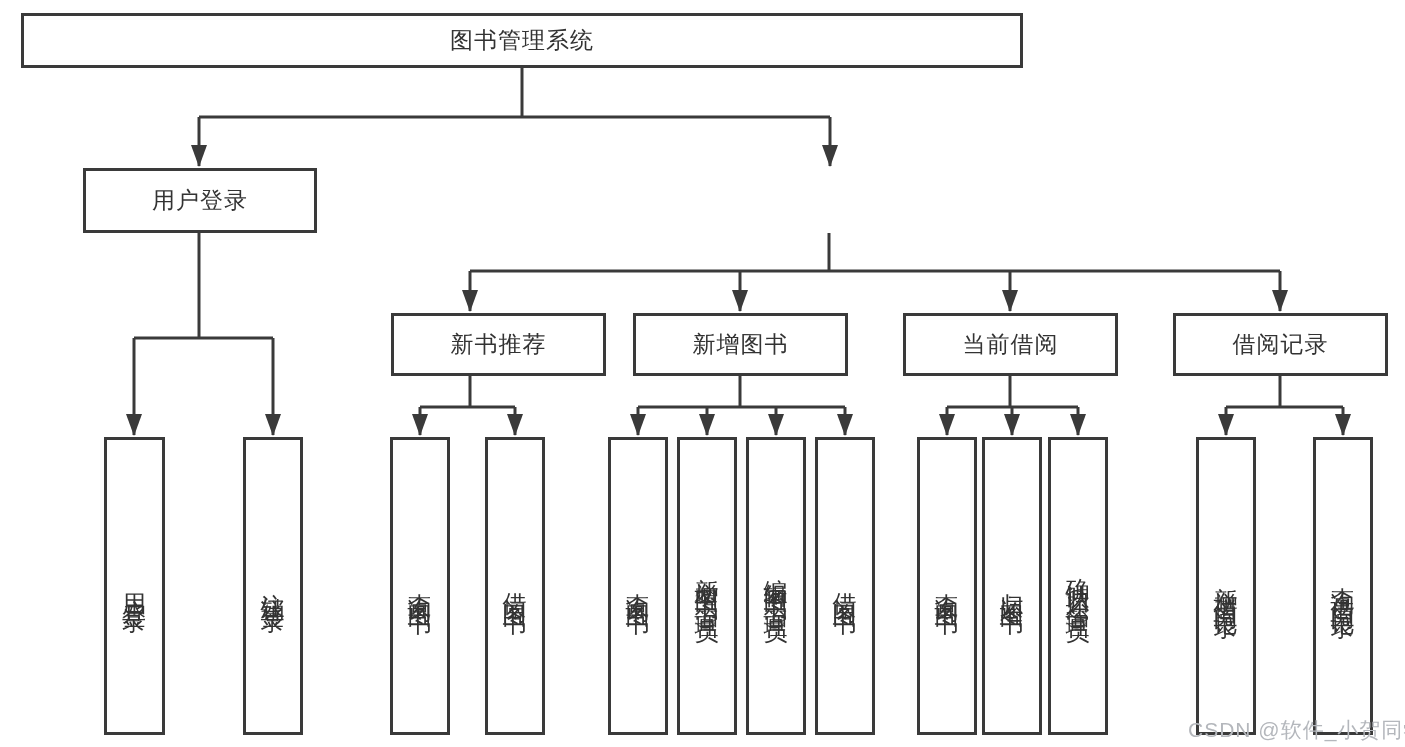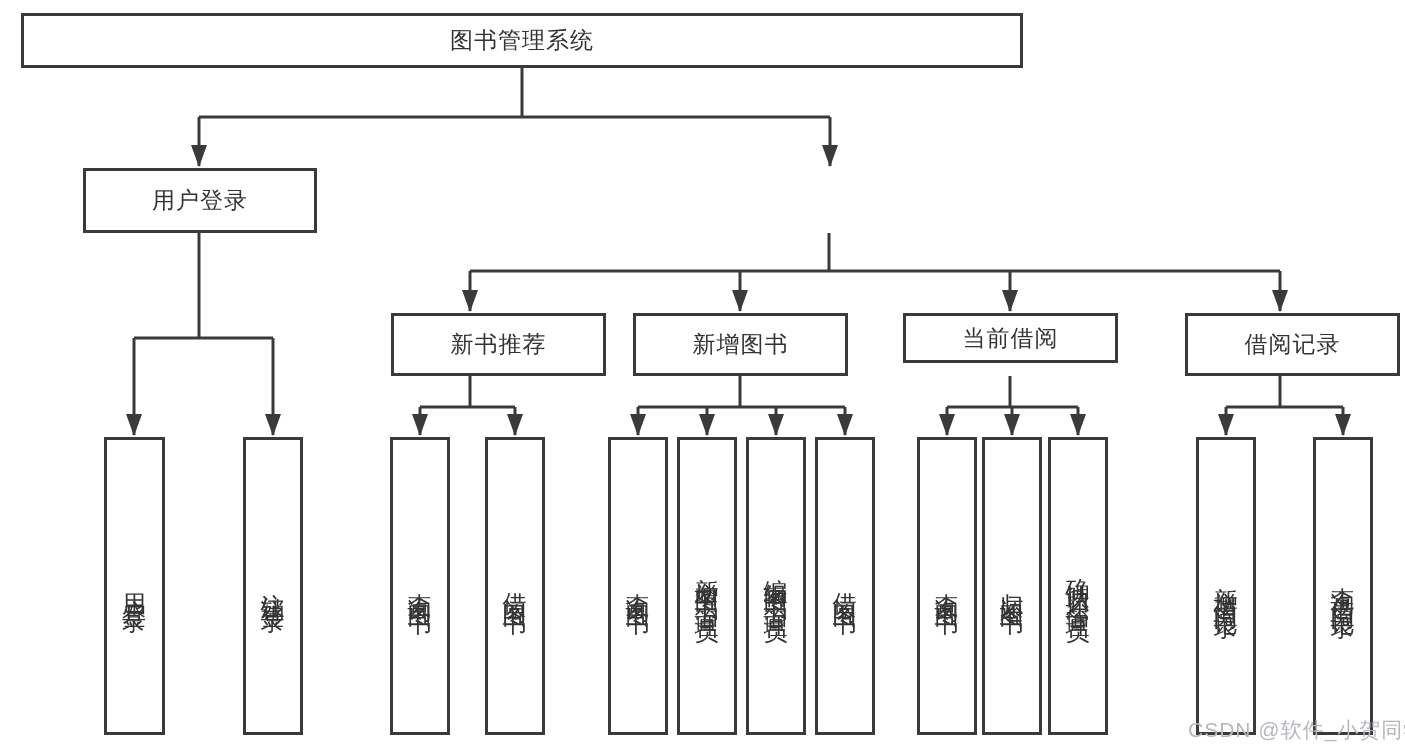--- a/index.html
+++ b/index.html
@@ -147,24 +147,24 @@
   <div class="node hbox" style="left:83px;top:168px;width:234px;height:65px;">
     <span>用户登录</span>
   </div>
 
   <div class="node hbox" style="left:363px;top:313px;width:215px;height:63px;margin-left:28px;">
     <span>新书推荐</span>
   </div>
   <div class="node hbox" style="left:633px;top:313px;width:215px;height:63px;">
     <span>新增图书</span>
   </div>
-  <div class="node hbox" style="left:903px;top:313px;width:215px;height:50px;">
+  <div class="node hbox" style="left:903px;top:313px;width:215px;height:63px;">
     <span>当前借阅</span>
   </div>
-  <div class="node hbox" style="left:1173px;top:313px;width:215px;height:63px;margin-left:12px;">
+  <div class="node hbox" style="left:1173px;top:313px;width:215px;height:63px;">
     <span>借阅记录</span>
   </div>
 
   <div class="node vbox" style="left:104px;top:437px;width:61px;height:298px;">
     <span>用户登录</span>
   </div>
   <div class="node vbox" style="left:243px;top:437px;width:60px;height:298px;">
     <span>注销登录</span>
   </div>
 

